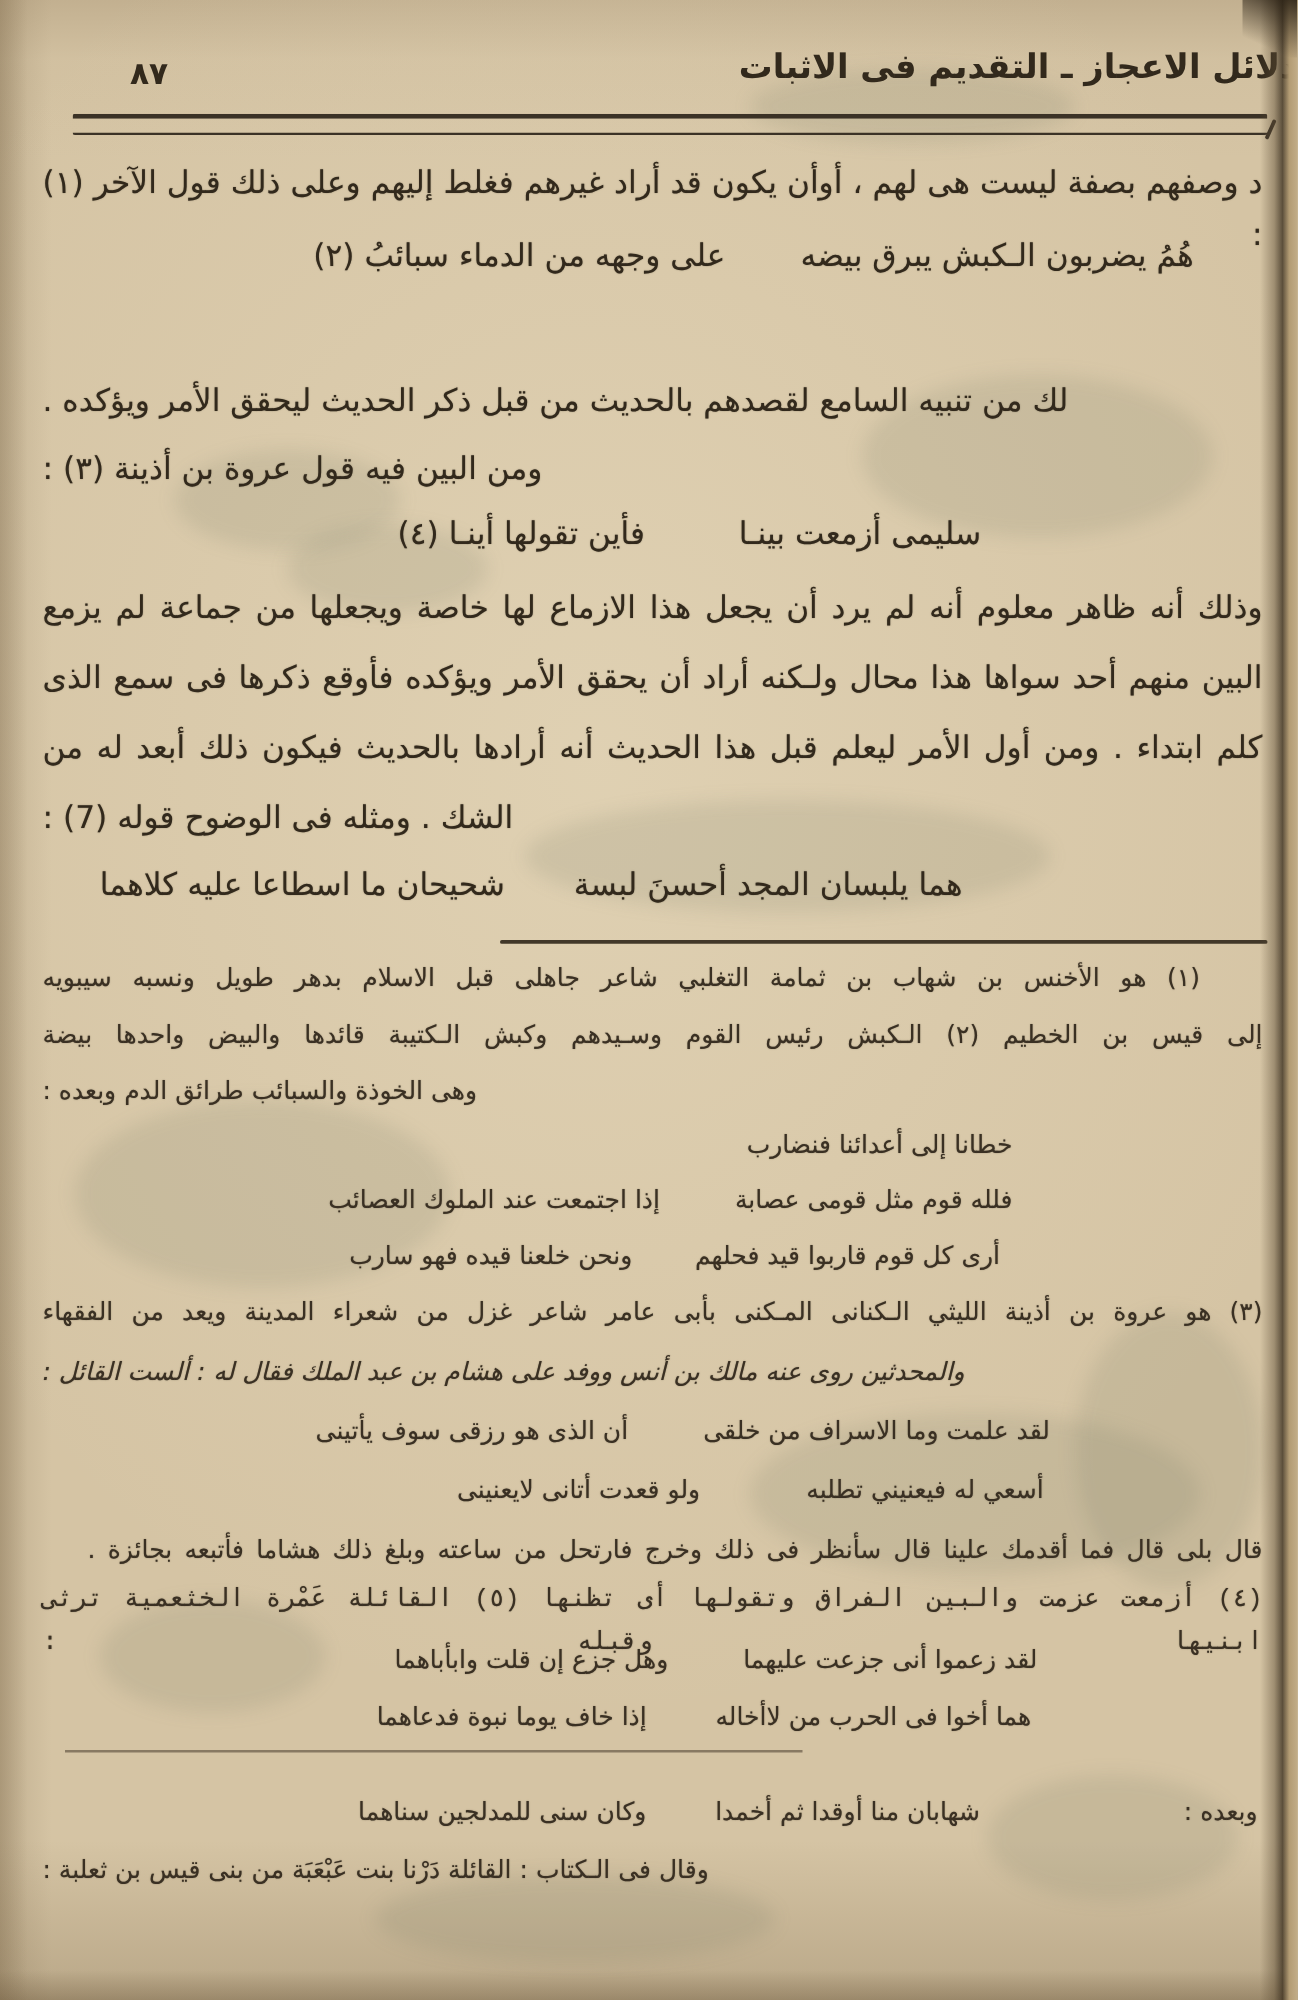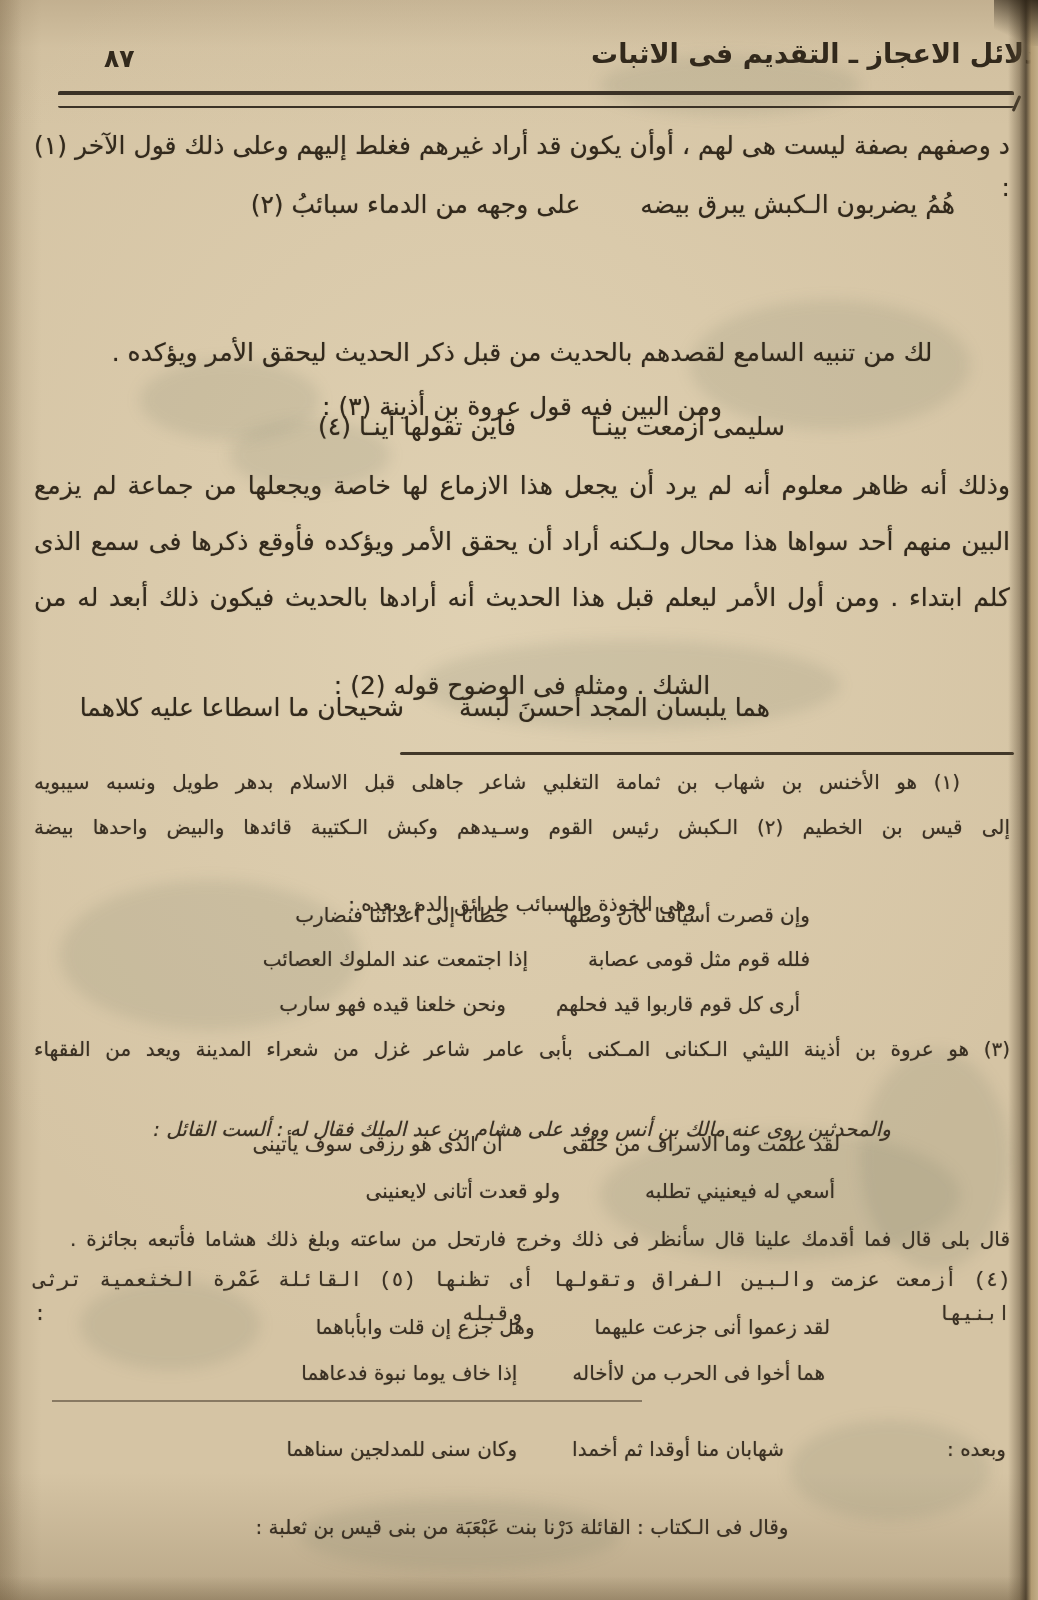--- a/index.html
+++ b/index.html
@@ -32,21 +32,21 @@
   .running-title{position:absolute;top:38px;left:0;right:0;text-align:right;padding-left:66px;
     font-size:27px;font-weight:600;}
   .double-rule{position:absolute;top:91px;left:58px;right:24px;height:11px;
     border-top:4px solid #3b3226;border-bottom:2px solid #3b3226;border-radius:2px;}
   .rule-curl{position:absolute;top:95px;right:20px;width:3px;height:17px;background:#3b3226;
     transform:rotate(24deg);border-radius:2px;}
   
   .bline{position:absolute;right:28px;left:34px;font-size:25px;line-height:42px;
     text-shadow:0 0 1px rgba(50,41,28,0.55);}
   .just{text-align:justify;text-align-last:justify;}
-  .nat{text-align:center;margin-top:32px;}
+  .nat{text-align:left;}
   .verse{position:absolute;right:28px;left:34px;display:flex;flex-direction:row;align-items:baseline;
     font-size:25px;line-height:40px;text-shadow:0 0 1px rgba(50,41,28,0.55);}
   .fn{font-size:20px;line-height:34px;color:#3a3023;}
   .fn.verse,{font-size:20px;}
   .fsep{position:absolute;top:752px;right:24px;left:400px;height:3px;background:#423829;border-radius:2px;}
   .thinline{position:absolute;top:1400px;left:52px;width:590px;height:2px;background:rgba(72,61,44,0.55);}
   .vlabel{white-space:nowrap;}
   .h{white-space:nowrap;}
 </style>
 </head>
@@ -82,35 +82,34 @@
   <div class="bline nat" style="top:354px;">ومن البين فيه قول عروة بن أذينة (٣) :</div>
 
   <div class="verse" style="top:407px;padding-right:225px;gap:75px;">
     <span class="h">سليمى أزمعت بينـا</span>
     <span class="h">فأين تقولها أينـا (٤)</span>
   </div>
 
   <div class="bline just" style="top:465px;">وذلك أنه ظاهر معلوم أنه لم يرد أن يجعل هذا الازماع لها خاصة ويجعلها من جماعة لم يزمع</div>
   <div class="bline just" style="top:521px;">البين منهم أحد سواها هذا محال ولـكنه أراد أن يحقق الأمر ويؤكده فأوقع ذكرها فى سمع الذى</div>
   <div class="bline just" style="top:577px;">كلم ابتداء . ومن أول الأمر ليعلم قبل هذا الحديث أنه أرادها بالحديث فيكون ذلك أبعد له من</div>
-  <div class="bline nat" style="top:633px;">الشك . ومثله فى الوضوح قوله (2) :</div>
+  <div class="bline nat" style="top:633px;">الشك . ومثله فى الوضوح قوله (7) :</div>
 
   <div class="verse" style="top:688px;padding-right:240px;gap:55px;">
     <span class="h">هما يلبسان المجد أحسنَ لبسة</span>
     <span class="h">شحيحان ما اسطاعا عليه كلاهما</span>
   </div>
 
   <div class="fsep"></div>
 
   <div class="bline fn just" style="top:765px;padding-right:50px;">(١) هو الأخنس بن شهاب بن ثمامة التغلبي شاعر جاهلى قبل الاسلام بدهر طويل ونسبه سيبويه</div>
   <div class="bline fn just" style="top:810px;">إلى قيس بن الخطيم (٢) الـكبش رئيس القوم وسـيدهم وكبش الـكتيبة قائدها والبيض واحدها بيضة</div>
   <div class="bline fn nat" style="top:855px;">وهى الخوذة والسبائب طرائق الدم وبعده :</div>
 
   <div class="verse fn" style="top:898px;padding-right:200px;gap:55px;">
-    <span class="h">وإن قصرت أسيافنا كان وصلها</span>
     <span class="h">خطانا إلى أعدائنا فنضارب</span>
   </div>
   <div class="verse fn" style="top:942px;padding-right:200px;gap:60px;">
     <span class="h">فلله قوم مثل قومى عصابة</span>
     <span class="h">إذا اجتمعت عند الملوك العصائب</span>
   </div>
   <div class="verse fn" style="top:987px;padding-right:210px;gap:50px;">
     <span class="h">أرى كل قوم قاربوا قيد فحلهم</span>
     <span class="h">ونحن خلعنا قيده فهو سارب</span>
   </div>

